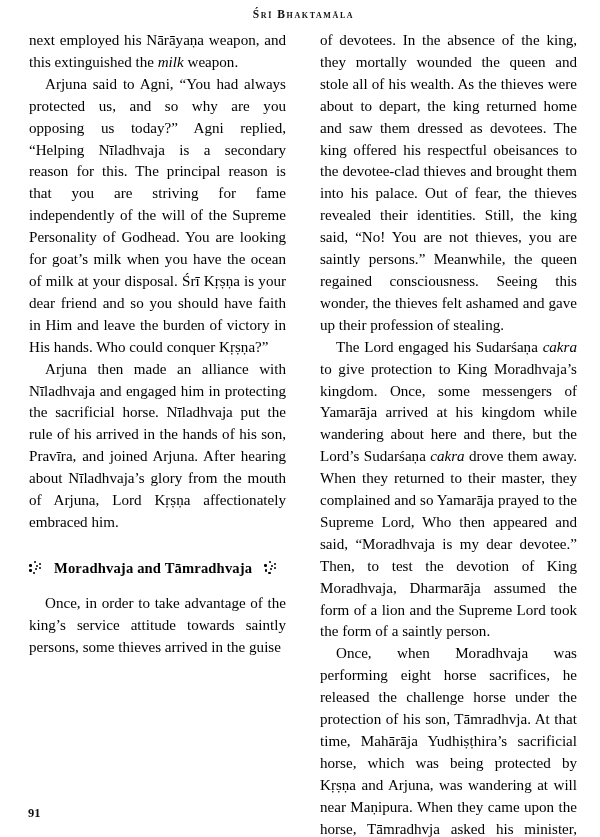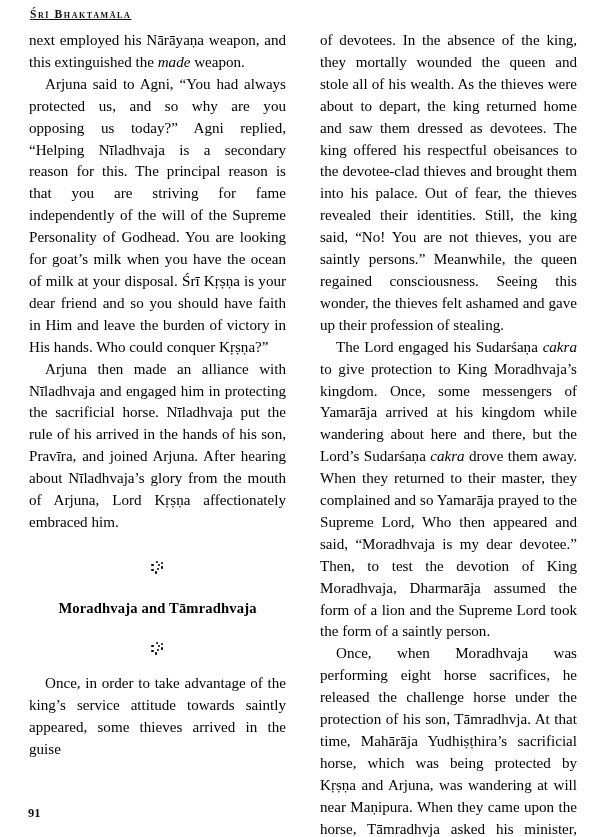--- a/index.html
+++ b/index.html
@@ -21,28 +21,27 @@
     width: 600px;
     height: 837px;
     box-sizing: border-box;
   }
   
   .running-header {
     position: absolute;
     left: 30px;
     top: 8px;
     width: 547px;
-    text-align: left;
+    text-align: center;
     font-size: 11.5px;
     letter-spacing: 1.6px;
     font-variant: small-caps;
     font-weight: 600;
     color: #111;
     white-space: nowrap;
-    text-decoration: underline;
   }
   
   .columns {
     position: absolute;
     left: 29px;
     top: 30px;
     width: 548px;
     height: 760px;
   }
   .col {
@@ -64,27 +63,26 @@
     hyphens: none;
   }
   p.para.no-indent { text-indent: 0; }
   em { font-style: italic; }
 
   
   .section-heading {
     display: flex;
     align-items: center;
     justify-content: flex-start;
-    gap: 24px;
+    gap: 12px;
     margin: 26px 0 16px 0;
     font-size: 14.6px;
     font-weight: bold;
     letter-spacing: 0.15px;
     white-space: nowrap;
-    flex-direction: column;
   }
   .section-heading .title { font-weight: bold; }
   .ornament {
     display: inline-block;
     position: relative;
     width: 13px;
     height: 16px;
     flex: 0 0 auto;
   }
   .ornament i {
@@ -121,21 +119,21 @@
 </head>
 <body>
 
 <div class="page">
 
   <div class="running-header">Śrī Bhaktamāla</div>
 
   <div class="columns">
 
     <div class="col col-left">
-      <p class="para no-indent">next employed his Nārāyaṇa weapon, and this extinguished the <em>made</em> weapon.</p>
+      <p class="para no-indent">next employed his Nārāyaṇa weapon, and this extinguished the <em>milk</em> weapon.</p>
       <p class="para">Arjuna said to Agni, “You had always protected us, and so why are you opposing us today?” Agni replied, “Helping Nīladhvaja is a secondary reason for this. The principal reason is that you are striving for fame independently of the will of the Supreme Personality of Godhead. You are looking for goat’s milk when you have the ocean of milk at your disposal. Śrī Kṛṣṇa is your dear friend and so you should have faith in Him and leave the burden of victory in His hands. Who could conquer Kṛṣṇa?”</p>
       <p class="para">Arjuna then made an alliance with Nīladhvaja and engaged him in protecting the sacrificial horse. Nīladhvaja put the rule of his arrived in the hands of his son, Pravīra, and joined Arjuna. After hearing about Nīladhvaja’s glory from the mouth of Arjuna, Lord Kṛṣṇa affectionately embraced him.</p>
 
       <div class="section-heading">
         <span class="ornament">
           <i></i>
             <i></i>
             <i></i>
             <i></i>
             <i></i>
@@ -149,21 +147,21 @@
             <i></i>
             <i></i>
             <i></i>
             <i></i>
             <i></i>
             <i></i>
             <i></i>
         </span>
       </div>
 
-      <p class="para">Once, in order to take advantage of the king’s service attitude towards saintly appeared, some thieves arrived in the guise</p>
+      <p class="para">Once, in order to take advantage of the king’s service attitude towards saintly persons, some thieves arrived in the guise</p>
     </div>
 
     <div class="col col-right">
       <p class="para no-indent">of devotees. In the absence of the king, they mortally wounded the queen and stole all of his wealth. As the thieves were about to depart, the king returned home and saw them dressed as devotees. The king offered his respectful obeisances to the devotee-clad thieves and brought them into his palace. Out of fear, the thieves revealed their identities. Still, the king said, “No! You are not thieves, you are saintly persons.” Meanwhile, the queen regained consciousness. Seeing this wonder, the thieves felt ashamed and gave up their profession of stealing.</p>
       <p class="para">The Lord engaged his Sudarśaṇa <em>cakra</em> to give protection to King Moradhvaja’s kingdom. Once, some messengers of Yamarāja arrived at his kingdom while wandering about here and there, but the Lord’s Sudarśaṇa <em>cakra</em> drove them away. When they returned to their master, they complained and so Yamarāja prayed to the Supreme Lord, Who then appeared and said, “Moradhvaja is my dear devotee.” Then, to test the devotion of King Moradhvaja, Dharmarāja assumed the form of a lion and the Supreme Lord took the form of a saintly person.</p>
       <p class="para">Once, when Moradhvaja was performing eight horse sacrifices, he released the challenge horse under the protection of his son, Tāmradhvja. At that time, Mahārāja Yudhiṣṭhira’s sacrificial horse, which was being protected by Kṛṣṇa and Arjuna, was wandering at will near Maṇipura. When they came upon the horse, Tāmradhvja asked his minister, Bahuladhvaja, to read</p>
     </div>
 
   </div>
 

